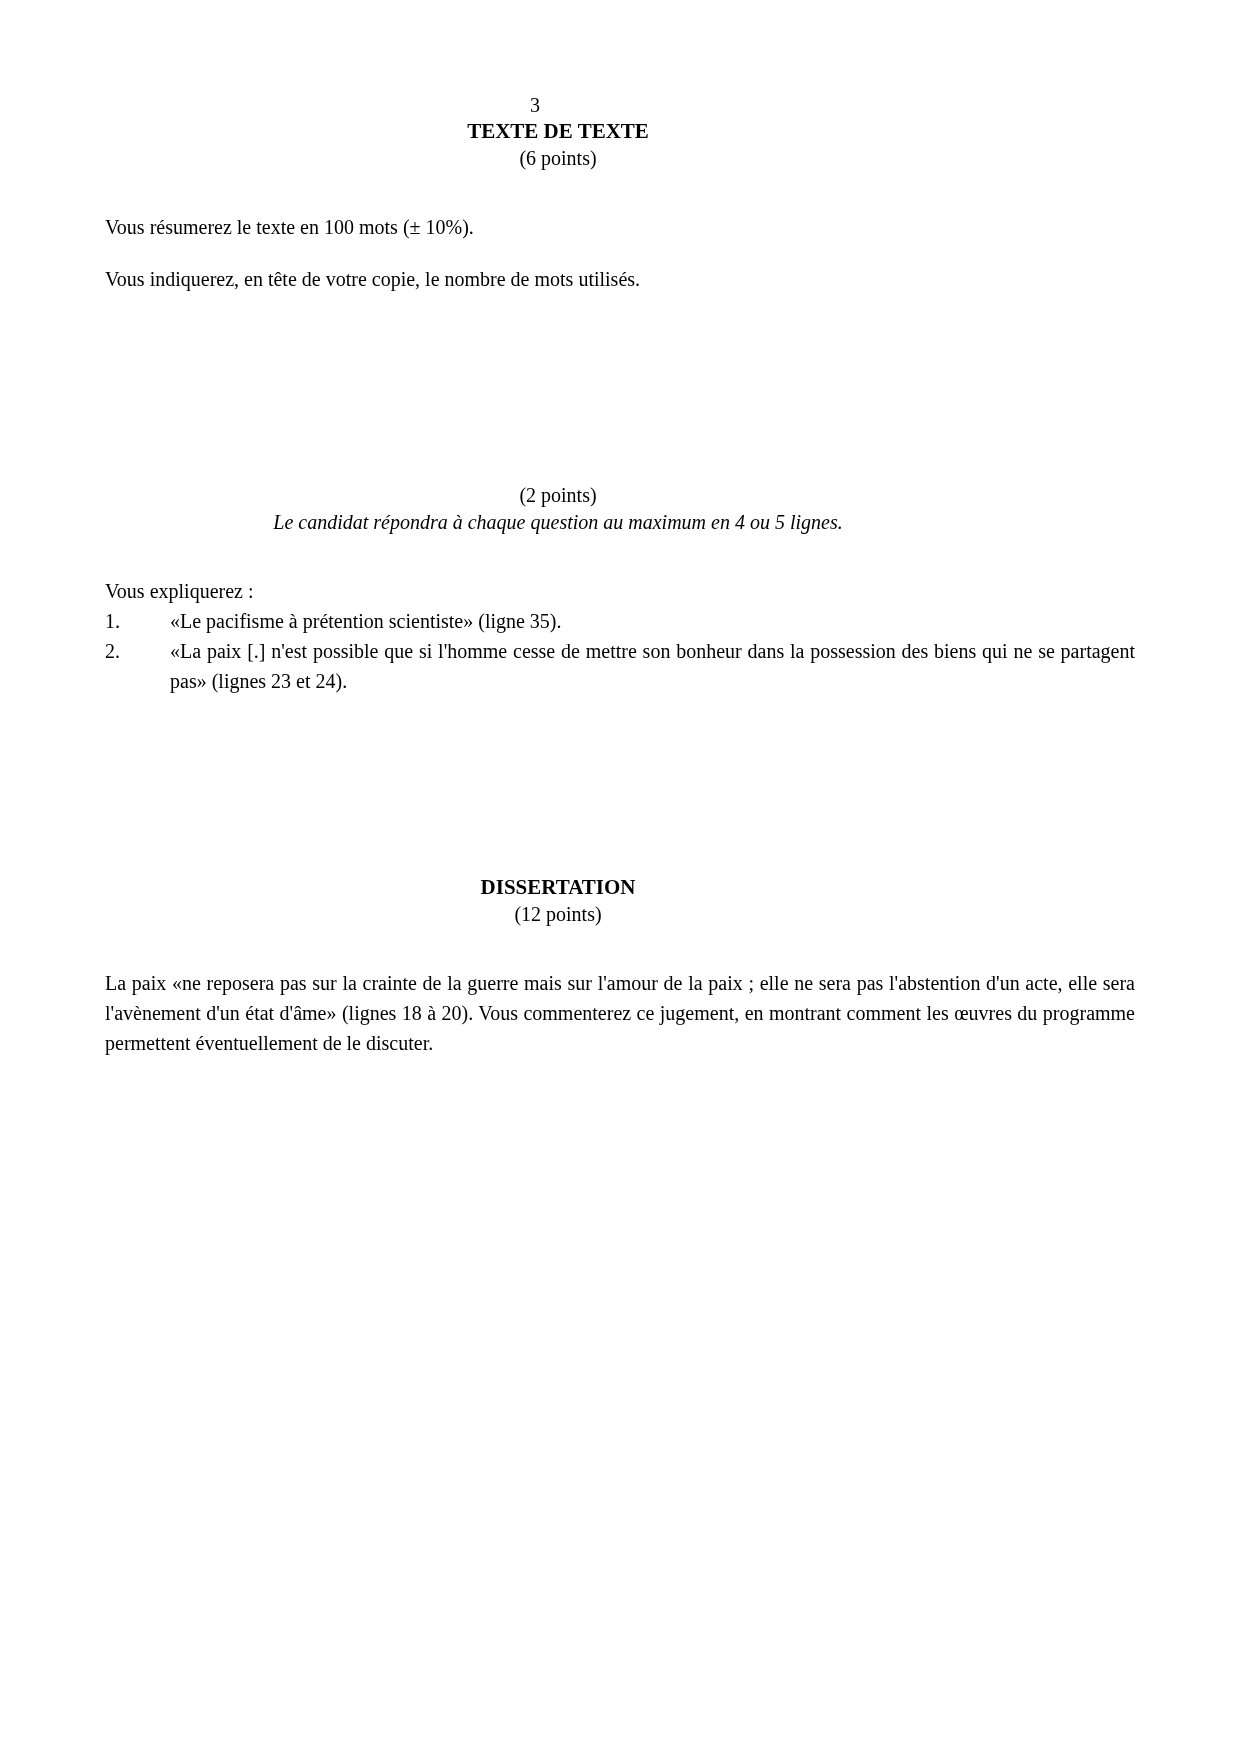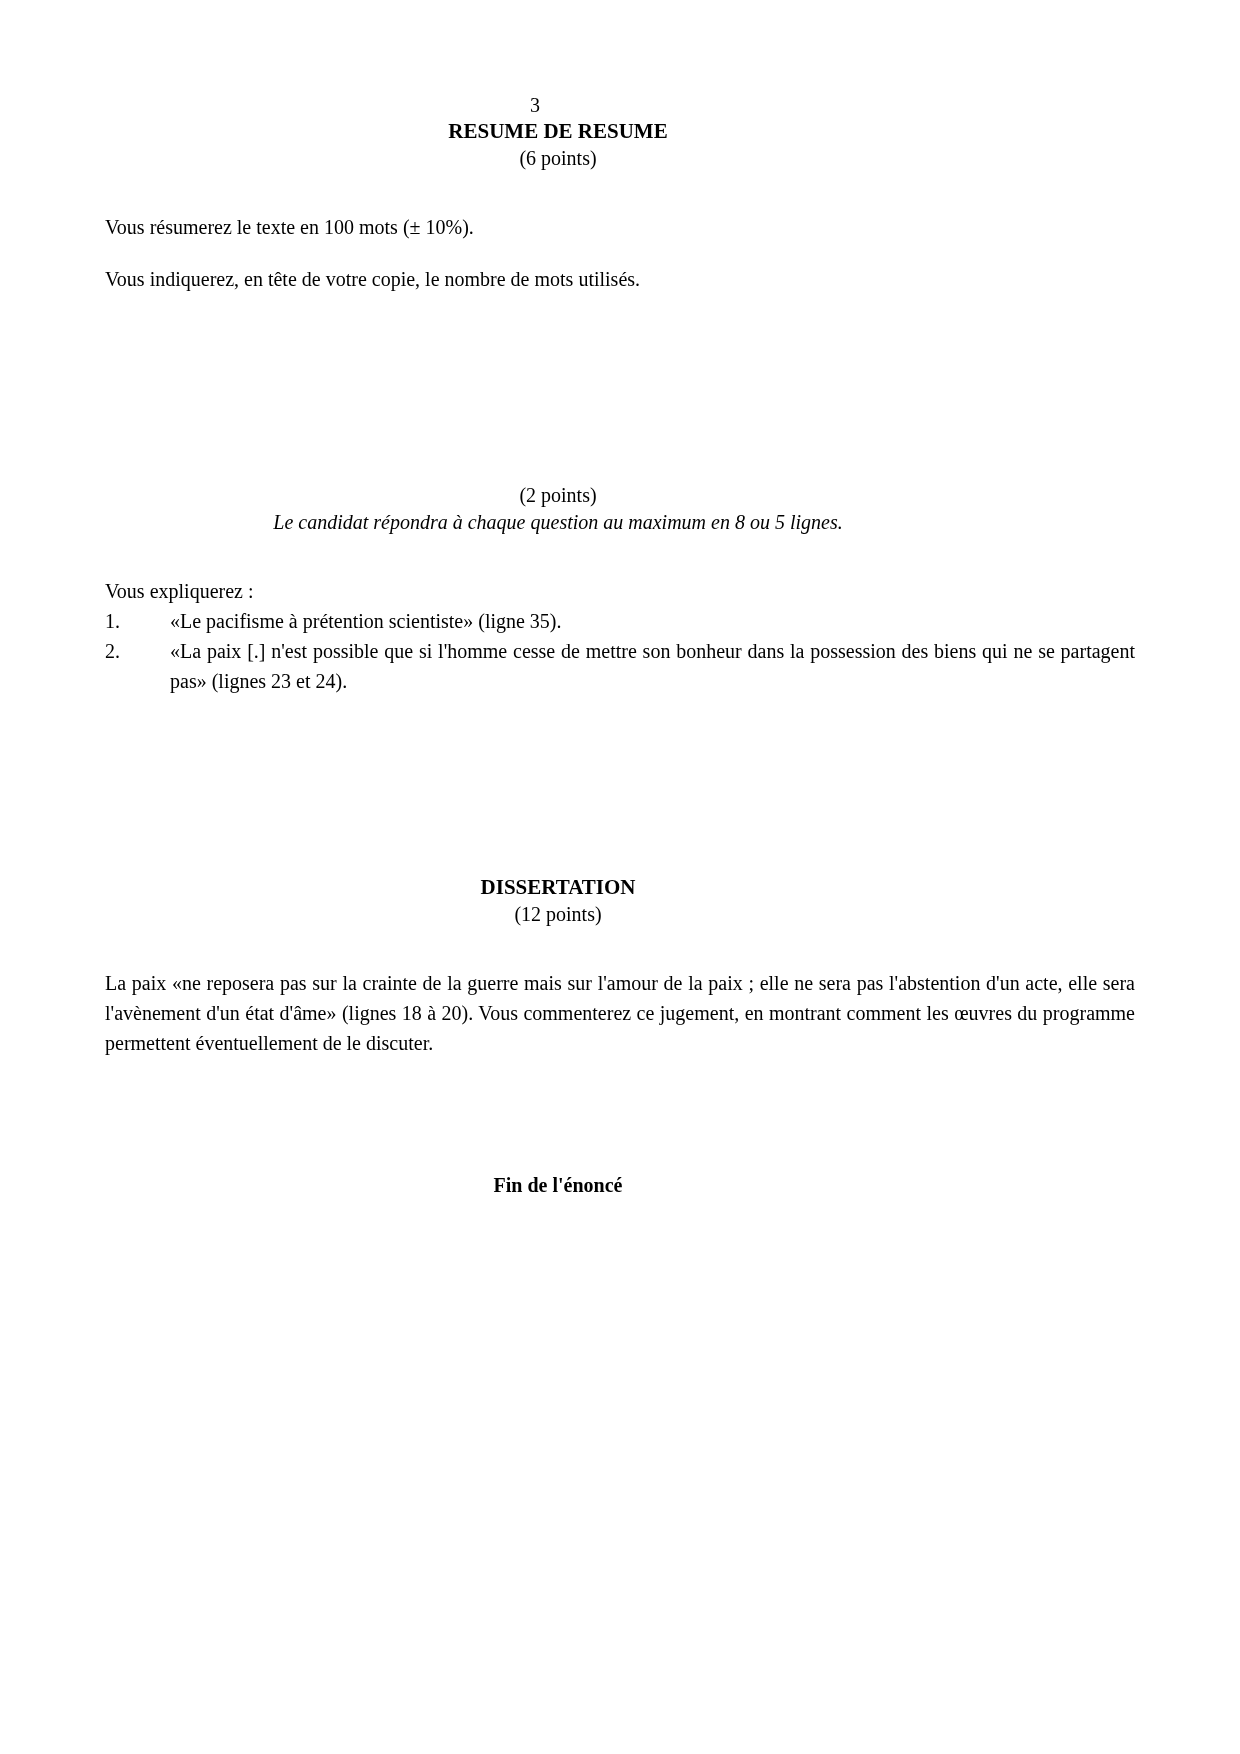--- a/index.html
+++ b/index.html
@@ -74,35 +74,35 @@
     font-weight: bold;
   }
 </style>
 </head>
 <body>
 
 <div class="page">
 
   <div class="page-number">3</div>
 
-  <div class="centered section-title">RESUME DE RESUME</div>
+  <div class="centered section-title">TEXTE DE TEXTE</div>
   <div class="centered section-points">(6 points)</div>
 
   <div class="gap-md"></div>
 
   <p class="para">Vous résumerez le texte en 100 mots (± 10%).</p>
 
   <div class="gap-sm"></div>
 
   <p class="para">Vous indiquerez, en tête de votre copie, le nombre de mots utilisés.</p>
 
   <div class="gap-q"></div>
 
   <div class="centered section-points">(2 points)</div>
-  <div class="centered note-italic">Le candidat répondra à chaque question au maximum en 8 ou 5 lignes.</div>
+  <div class="centered note-italic">Le candidat répondra à chaque question au maximum en 4 ou 5 lignes.</div>
 
   <div class="gap-md"></div>
 
   <p class="para">Vous expliquerez :</p>
 
   <div class="list">
     <div class="list-item">
       <span class="list-marker">1.</span>
       <span class="list-text justified">«Le pacifisme à prétention scientiste» (ligne 35).</span>
     </div>
@@ -116,15 +116,14 @@
 
   <div class="centered section-title">DISSERTATION</div>
   <div class="centered section-points">(12 points)</div>
 
   <div class="gap-md"></div>
 
   <p class="para justified">La paix «ne reposera pas sur la crainte de la guerre mais sur l'amour de la paix ; elle ne sera pas l'abstention d'un acte, elle sera l'avènement d'un état d'âme» (lignes 18 à 20). Vous commenterez ce jugement, en montrant comment les œuvres du programme permettent éventuellement de le discuter.</p>
 
   <div class="gap-fin"></div>
 
-  <div class="centered fin">Fin de l'énoncé</div>
 
 </div>
 
 </body></html>

